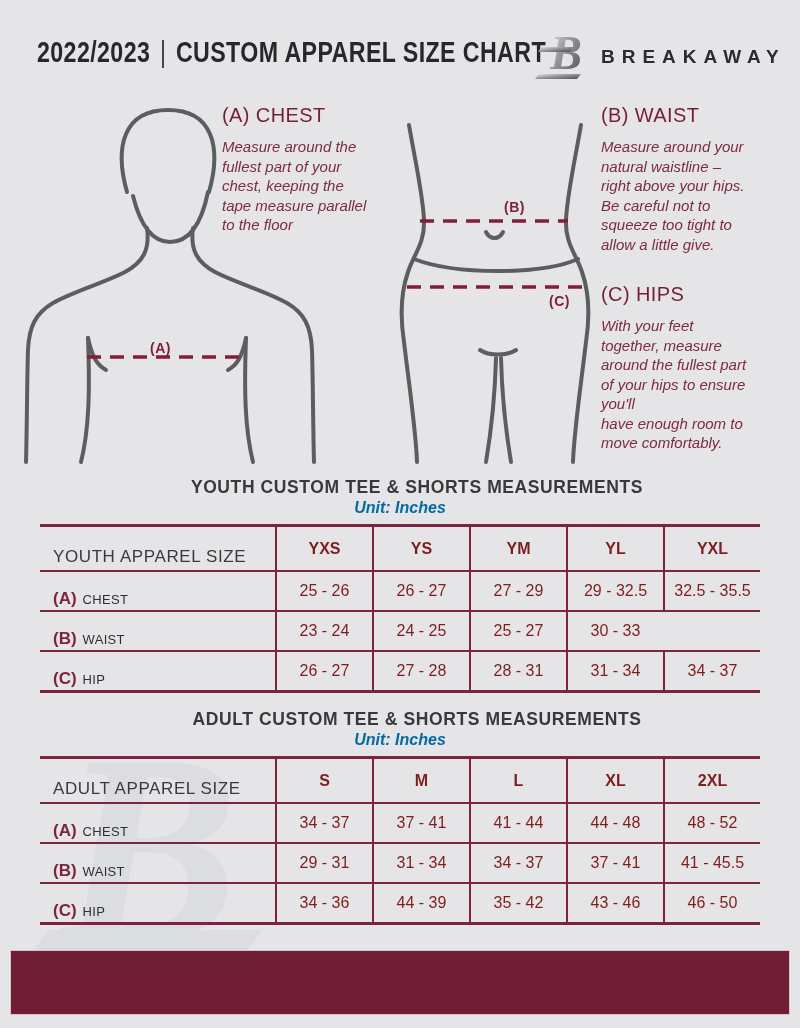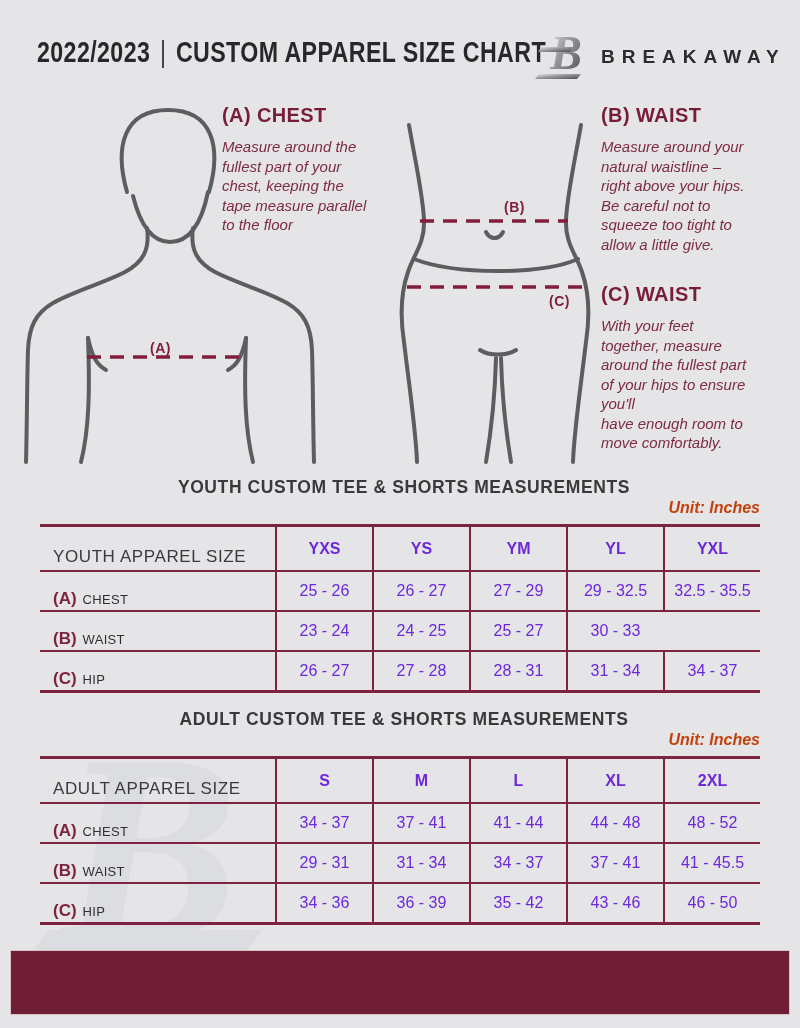--- a/index.html
+++ b/index.html
@@ -28,53 +28,53 @@
   .figures{position:absolute;left:0;top:0;z-index:1;pointer-events:none;}
   .figures path{fill:none;stroke:#5c5d5f;stroke-width:4;stroke-linecap:round;}
   .figures path.dash{stroke:#821d3b;stroke-width:3.5;stroke-dasharray:14 9;stroke-linecap:butt;}
   .measure-label{
     position:absolute;z-index:2;font-size:14px;font-weight:700;
     color:#821d3b;letter-spacing:0.5px;
   }
   
   .guide{position:absolute;z-index:2;}
   .guide h3{
-    margin:0;font-size:20px;font-weight:700;color:#771d38;letter-spacing:0.4px;
+    margin:0;font-size:20px;font-weight:400;color:#771d38;letter-spacing:0.4px;
   }
   .guide p{
     margin:10px 0 0 0;font-size:15px;line-height:19.5px;font-style:italic;
     color:#7d2a46;white-space:pre-line;
   }
   .guide-a{left:222px;top:104px;width:185px;}
   .guide-b{left:601px;top:104px;width:192px;}
   .guide-c{left:601px;top:283px;width:196px;}
   
   .sec-title{
-    position:absolute;left:44px;width:720px;text-align:center;z-index:2;
+    position:absolute;left:57px;width:720px;text-align:center;z-index:2;
     font-size:17.5px;font-weight:700;letter-spacing:0.6px;color:#38393b;
   }
   .sec-unit{
-    position:absolute;left:40px;width:720px;text-align:right;z-index:2;
-    font-size:16px;font-weight:700;font-style:italic;color:#c2410c;
+    position:absolute;left:40px;width:720px;text-align:center;z-index:2;
+    font-size:16px;font-weight:700;font-style:italic;color:#0369a1;
   }
   
   .size-table{
     position:absolute;left:40px;width:720px;z-index:2;
     border-top:3px solid #7d2341;border-bottom:3px solid #7d2341;
   }
   .t-row{display:flex;height:38px;border-top:2px solid #7d2341;}
   .t-row.head{height:43px;border-top:none;}
   .cell{display:flex;align-items:center;justify-content:center;}
   .c0{width:235px;justify-content:flex-start;padding-left:13px;box-sizing:border-box;margin-top:16px;}
   .cv{width:97px;border-left:2px solid #7d2341;box-sizing:border-box;}
   .head .c0{font-size:17px;font-weight:400;letter-spacing:0.6px;color:#393a3c;}
   .head .cv{font-size:17px;font-weight:700;color:#2b2c2e;}
   .t-row .key{color:#7d2341;font-weight:700;font-size:17px;margin-right:6px;}
   .t-row .lbl{font-size:13px;letter-spacing:0.3px;color:#2e2f31;}
-  .t-row .cv{font-size:16px;color:#6d28d9;text-align:right;}
+  .t-row .cv{font-size:16px;color:#7f1d1d;text-align:right;}
   .youth-table{top:524px;}
   .adult-table{top:756px;}
   .youth-title{top:477px;}  .youth-unit{top:499px;}
   .adult-title{top:709px;}  .adult-unit{top:731px;}
   
   .footer-bar{
     position:absolute;left:10px;top:950px;width:778px;height:63px;z-index:2;
     background:#6f1e35;border:1px solid #d9c3c9;
   }
 </style>
@@ -152,21 +152,21 @@
   <div class="guide guide-b">
     <h3>(B) WAIST</h3>
     <p>Measure around your
 natural waistline –
 right above your hips.
 Be careful not to
 squeeze too tight to
 allow a little give.</p>
   </div>
   <div class="guide guide-c">
-    <h3>(C) WAIST</h3>
+    <h3>(C) HIPS</h3>
     <p>With your feet
 together, measure
 around the fullest part
 of your hips to ensure
 you'll
 have enough room to
 move comfortably.</p>
   </div>
 
   <div class="sec-title youth-title">YOUTH CUSTOM TEE &amp; SHORTS MEASUREMENTS</div>
@@ -248,21 +248,21 @@
       <div class="cell cv">34 - 37</div>
       <div class="cell cv">37 - 41</div>
       <div class="cell cv">41 - 45.5</div>
     </div>
     <div class="t-row">
       <div class="cell c0">
         <span class="key">(C)</span>
         <span class="lbl">HIP</span>
       </div>
       <div class="cell cv">34 - 36</div>
-      <div class="cell cv">36 - 39</div>
+      <div class="cell cv">44 - 39</div>
       <div class="cell cv">35 - 42</div>
       <div class="cell cv">43 - 46</div>
       <div class="cell cv">46 - 50</div>
     </div>
   </div>
 
   <div class="footer-bar"></div>
 
 </div>
 

